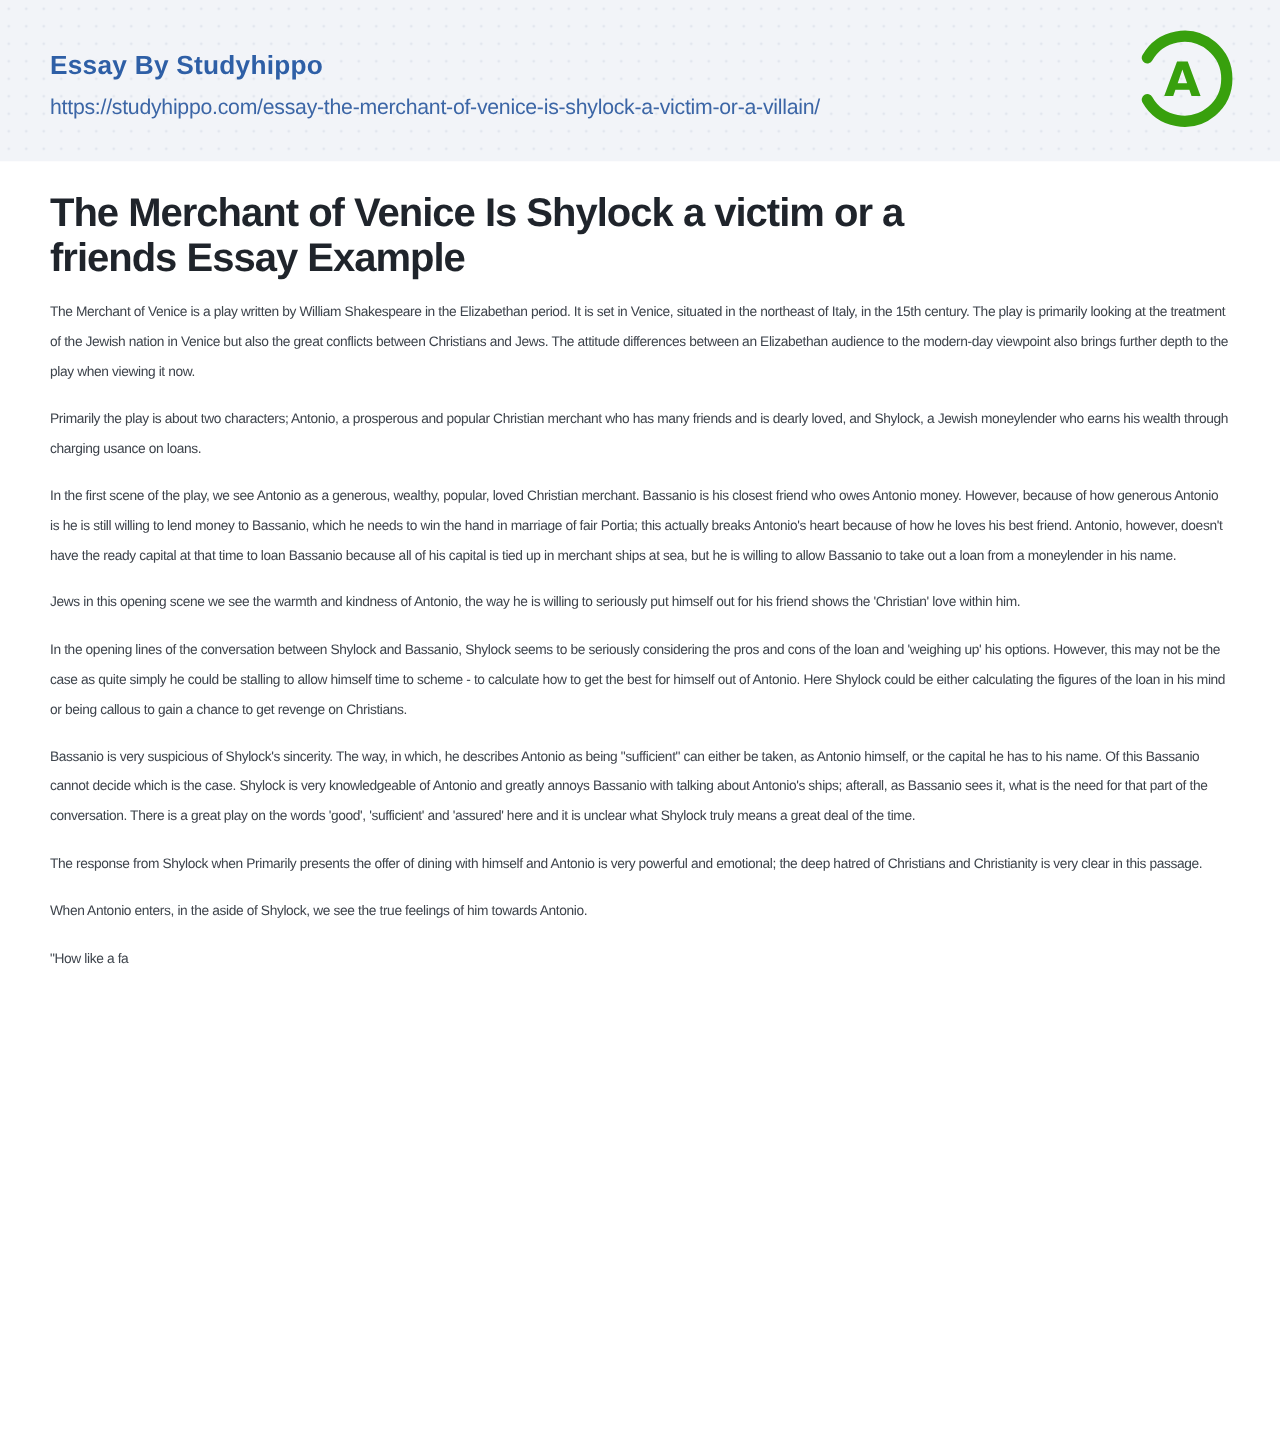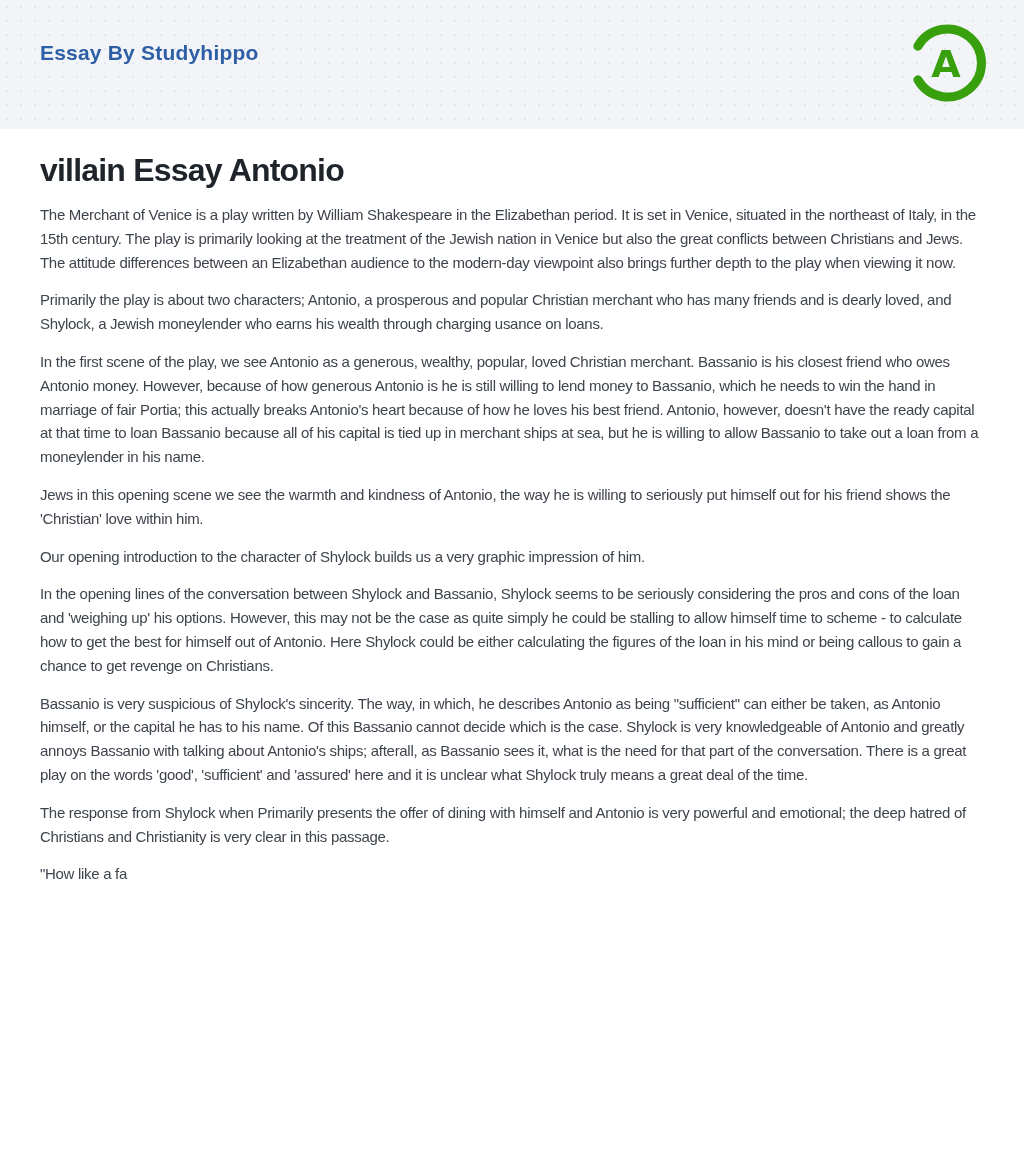--- a/index.html
+++ b/index.html
@@ -53,49 +53,51 @@
     color: #1f242b;
     font-size: 32px;
     font-weight: 700;
     letter-spacing: -0.8px;
     line-height: 36px;
     margin-bottom: 15px;
   }
   .article-title .title-line { display: block; }
   .paragraphs p {
     color: #3e444c;
-    font-size: 15px;
+    font-size: 11px;
     line-height: 23.8px;
     letter-spacing: -0.3px;
     margin: 0 0 14px 0;
     max-width: 944px;
   }
 </style>
 </head>
 <body>
 
 <div class="header">
   <div class="site-name">Essay By Studyhippo</div>
+  <a class="site-url">https://studyhippo.com/essay-the-merchant-of-venice-is-shylock-a-victim-or-a-villain/</a>
 
   
   <svg class="logo" viewBox="0 0 82 82" aria-hidden="true">
     <path d="M 11.9 57.8 A 34 34 0 1 0 11.9 24.2" fill="none" stroke="#38a00d" stroke-width="9" stroke-linecap="round"></path>
     <text x="40" y="55" text-anchor="middle" font-family="DejaVu Sans, sans-serif" font-size="38" font-weight="600" fill="#38a00d">A</text>
   </svg>
 </div>
 
 <div class="article">
   <h1 class="article-title">
-      <span class="title-line">villain Essay Antonio</span>
+      <span class="title-line">The Merchant of Venice Is Shylock a victim or a</span>
+      <span class="title-line">friends Essay Example</span>
     </h1>
 
   <div class="paragraphs">
       <p>The Merchant of Venice is a play written by William Shakespeare in the Elizabethan period. It is set in Venice, situated in the northeast of Italy, in the 15th century. The play is primarily looking at the treatment of the Jewish nation in Venice but also the great conflicts between Christians and Jews. The attitude differences between an Elizabethan audience to the modern-day viewpoint also brings further depth to the play when viewing it now.</p>
       <p>Primarily the play is about two characters; Antonio, a prosperous and popular Christian merchant who has many friends and is dearly loved, and Shylock, a Jewish moneylender who earns his wealth through charging usance on loans.</p>
       <p>In the first scene of the play, we see Antonio as a generous, wealthy, popular, loved Christian merchant. Bassanio is his closest friend who owes Antonio money. However, because of how generous Antonio is he is still willing to lend money to Bassanio, which he needs to win the hand in marriage of fair Portia; this actually breaks Antonio's heart because of how he loves his best friend. Antonio, however, doesn't have the ready capital at that time to loan Bassanio because all of his capital is tied up in merchant ships at sea, but he is willing to allow Bassanio to take out a loan from a moneylender in his name.</p>
       <p>Jews in this opening scene we see the warmth and kindness of Antonio, the way he is willing to seriously put himself out for his friend shows the 'Christian' love within him.</p>
-      <p>Our opening introduction to the character of Shylock builds us a very graphic impression of him.</p>
       <p>In the opening lines of the conversation between Shylock and Bassanio, Shylock seems to be seriously considering the pros and cons of the loan and 'weighing up' his options. However, this may not be the case as quite simply he could be stalling to allow himself time to scheme - to calculate how to get the best for himself out of Antonio. Here Shylock could be either calculating the figures of the loan in his mind or being callous to gain a chance to get revenge on Christians.</p>
       <p>Bassanio is very suspicious of Shylock's sincerity. The way, in which, he describes Antonio as being "sufficient" can either be taken, as Antonio himself, or the capital he has to his name. Of this Bassanio cannot decide which is the case. Shylock is very knowledgeable of Antonio and greatly annoys Bassanio with talking about Antonio's ships; afterall, as Bassanio sees it, what is the need for that part of the conversation. There is a great play on the words 'good', 'sufficient' and 'assured' here and it is unclear what Shylock truly means a great deal of the time.</p>
       <p>The response from Shylock when Primarily presents the offer of dining with himself and Antonio is very powerful and emotional; the deep hatred of Christians and Christianity is very clear in this passage.</p>
+      <p>When Antonio enters, in the aside of Shylock, we see the true feelings of him towards Antonio.</p>
       <p>"How like a fa</p>
     </div>
 </div>
 
 </body></html>

